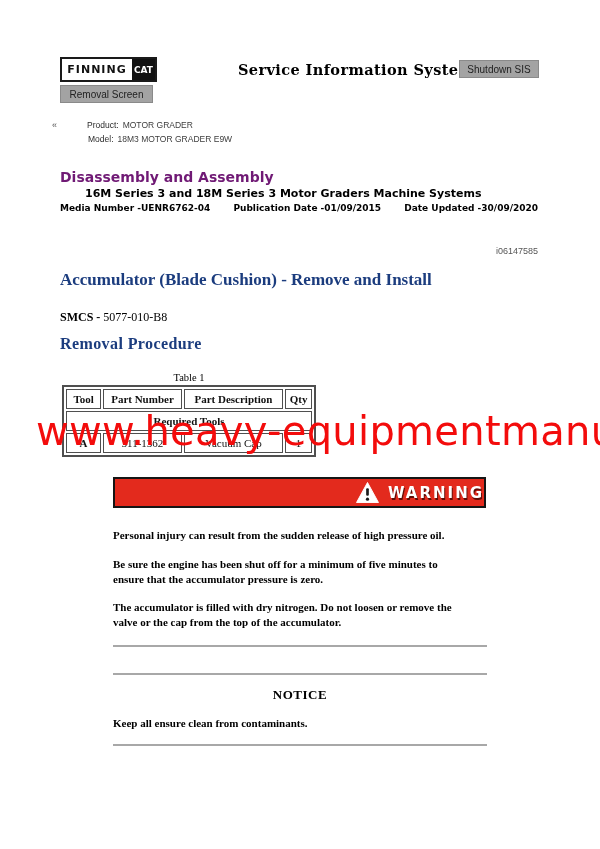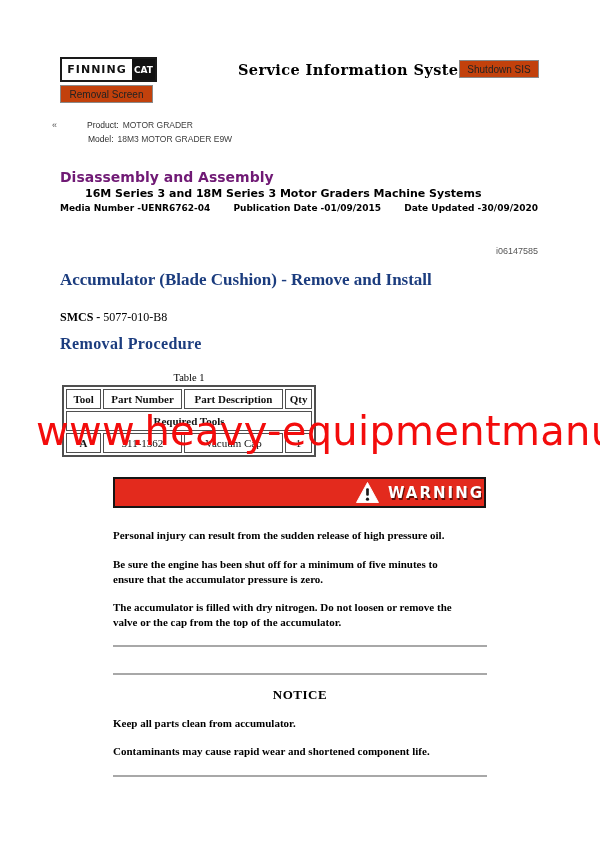--- a/index.html
+++ b/index.html
@@ -11,21 +11,21 @@
 
   
   .logo-box{ position:absolute; left:60px; top:57px; width:97px; height:25px;
     border:2px solid #1a1a1a; display:flex; background:#fff; }
   .logo-brand{ flex:1; display:flex; align-items:center; justify-content:center;
     font-family:"DejaVu Sans", sans-serif; font-weight:bold; font-size:11px;
     letter-spacing:1px; color:#111;border-radius:8px; }
   .logo-cat{ width:23px; background:#111; color:#fff; display:flex; align-items:center;
     justify-content:center; font-family:"DejaVu Sans", sans-serif; font-weight:bold;
     font-size:9px; letter-spacing:0; }
-  .btn{ position:absolute; background:#c2410c; border:1px solid #8a8a8a; color:#222;
+  .btn{ position:absolute; background:#a3a3a3; border:1px solid #8a8a8a; color:#222;
     font-size:10px; display:flex; align-items:center; justify-content:center; cursor:pointer; }
   .btn-prev{ left:60px; top:85px; width:93px; height:18px; }
   .btn-shutdown{ left:459px; top:60px; width:80px; height:18px; }
   .sis-title{ position:absolute; left:238px; top:61px; font-family:"DejaVu Serif", serif;
     font-weight:bold; font-size:14.5px; letter-spacing:0.4px; color:#000; white-space:nowrap; }
 
   
   .product-info{ position:absolute; left:52px; top:119px; font-size:8.5px; color:#3d3d3d; }
   .product-row{ line-height:13.5px; white-space:nowrap; }
   .collapse-glyph{ font-size:9px; color:#555; margin-right:2px; }
@@ -161,18 +161,17 @@
 
   <div class="body-col">
     <p class="wp1">Personal injury can result from the sudden release of high pressure oil.</p>
     <p class="wp2">Be sure the engine has been shut off for a minimum of five minutes to
 ensure that the accumulator pressure is zero.</p>
     <p class="wp3">The accumulator is filled with dry nitrogen. Do not loosen or remove the
 valve or the cap from the top of the accumulator.</p>
     <hr class="rule rule1">
     <hr class="rule rule2">
     <div class="notice-head">NOTICE</div>
-    <p class="np1">Keep all parts clean from accumulator.</p>
-    <p class="np2">Contaminants may cause rapid wear and shortened component life.</p>
+    <p class="np1">Keep all ensure clean from contaminants.</p>
     <hr class="rule">
   </div>
 
 </div>
 
 </body></html>

